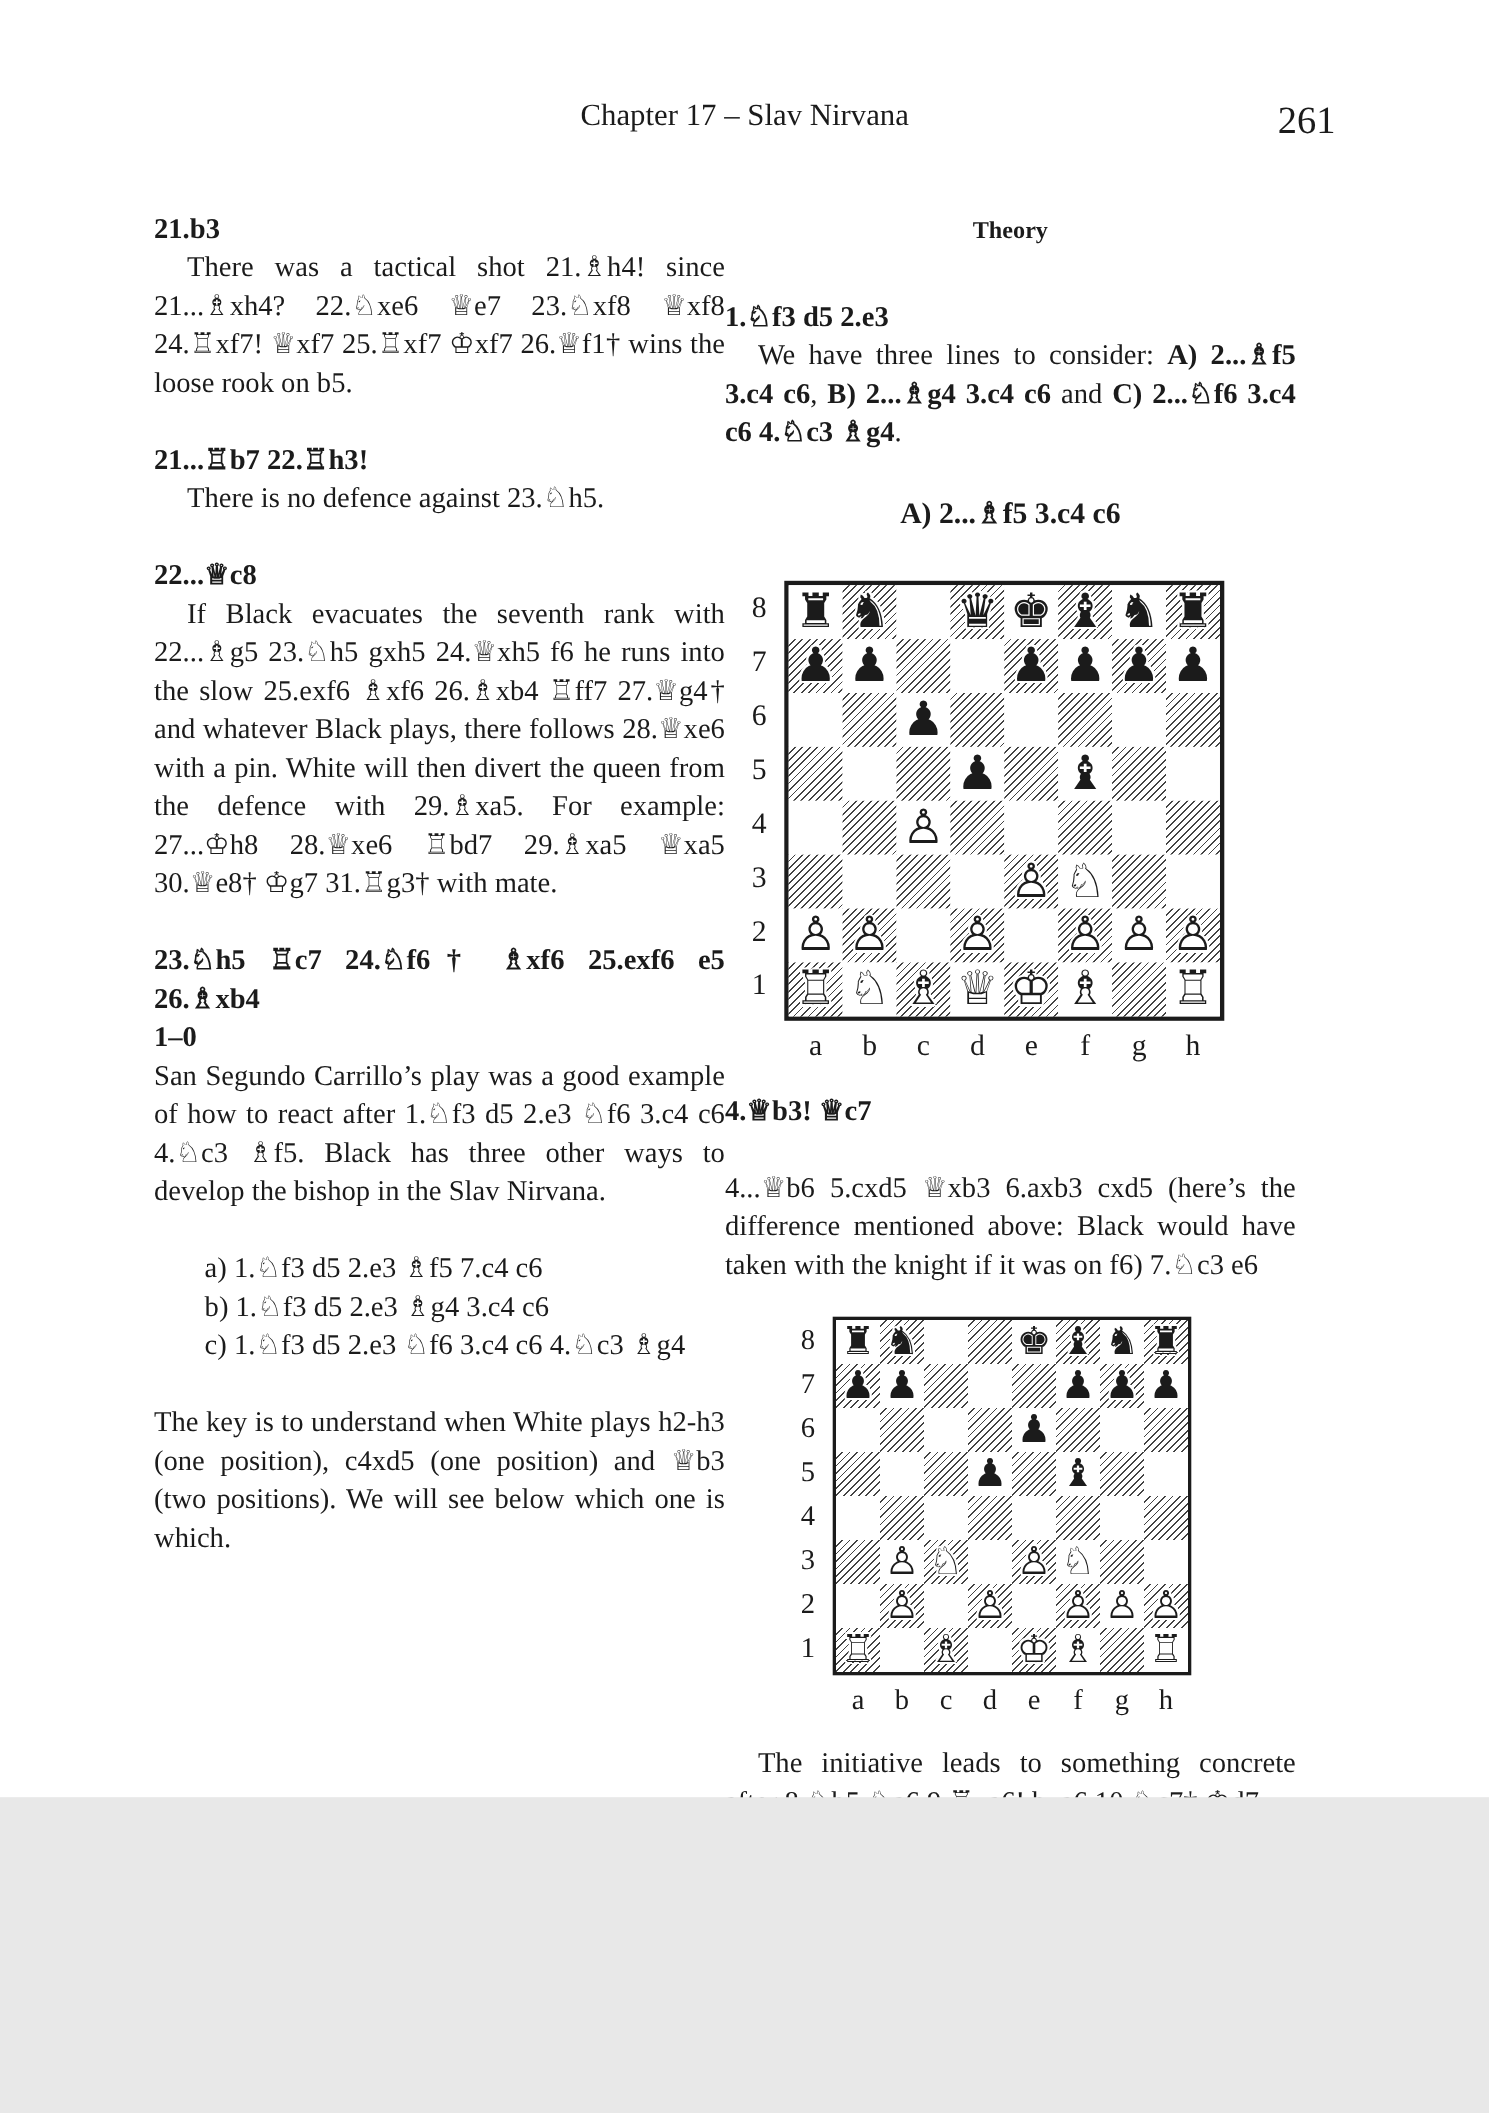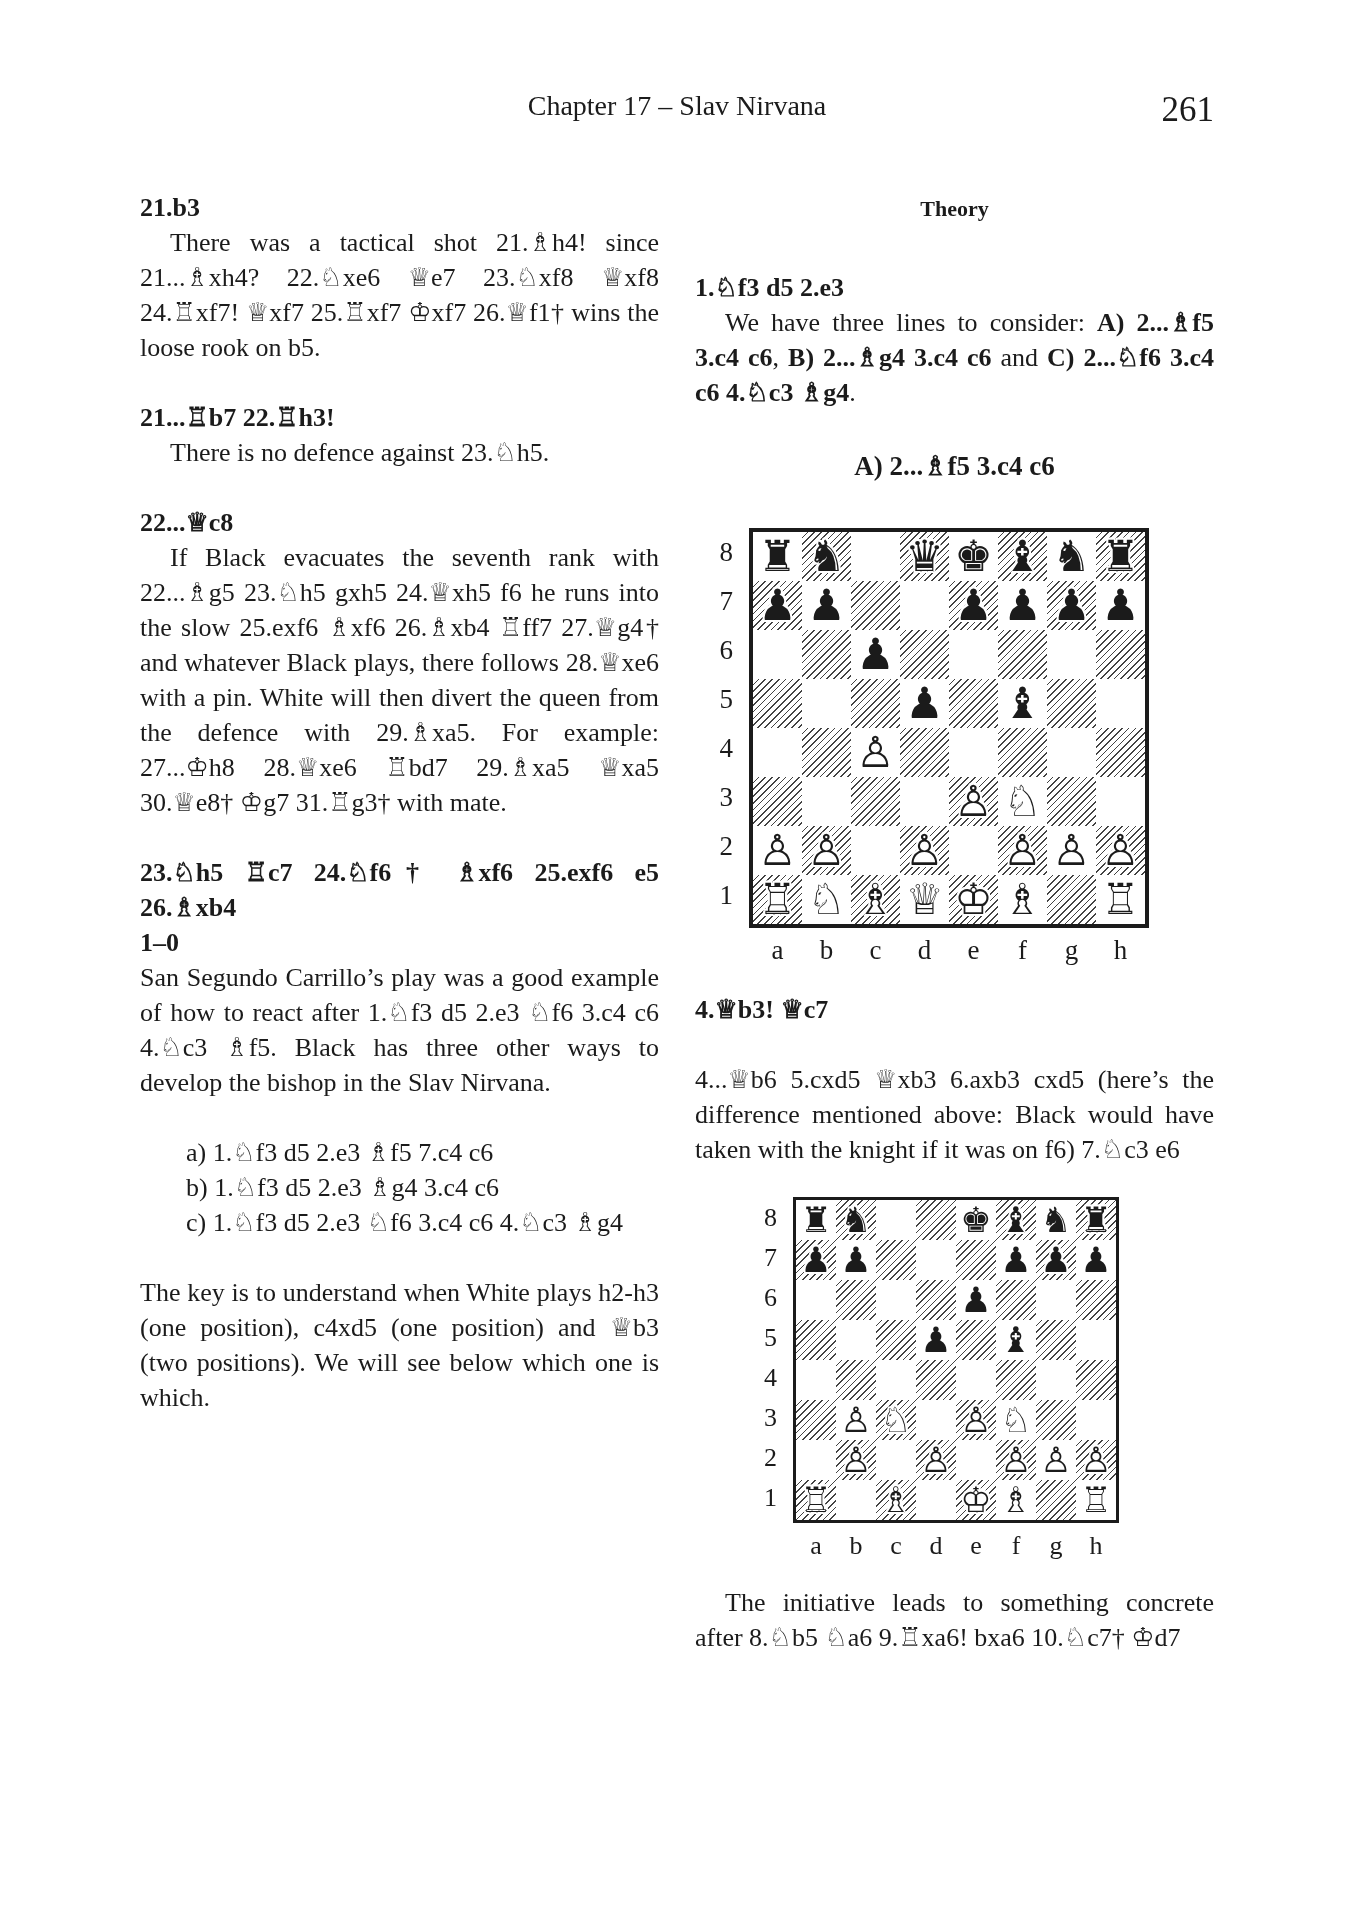--- a/index.html
+++ b/index.html
@@ -1,26 +1,26 @@
 <!DOCTYPE html>
 <html><head>
 <meta charset="utf-8">
 <style>
   html,body{margin:0;padding:0;background:#e8e8e8;}
   .page{
-    width:1354px;height:1921px;box-sizing:border-box;
+    width:1354px;height:1634px;box-sizing:border-box;
     background:#ffffff;color:#1b1b1b;
     padding:88px 140px 0 140px;
     font-family:"Liberation Serif", serif;
     overflow:hidden;margin:0 auto;position:relative;
   }
   .header{position:relative;height:42px;}
   .chapter-title{text-align:center;font-size:28px;line-height:36px;}
   .page-number{position:absolute;right:0;top:2px;font-size:35px;}
-  .cols{display:flex;gap:36px;margin-top:60px;}
+  .cols{display:flex;margin-top:60px;}
   .col{width:519px;font-size:26px;line-height:35px;text-align:justify;}
   p{margin:0;}
   .mv{font-weight:bold;}
   .mt{margin-top:35px;}
   .indent{text-indent:30px;}
   .jfull{text-align:justify;text-align-last:justify;}
   .h-center{font-weight:bold;text-align:center;font-size:22px;line-height:38px;}
   .sub-center{font-weight:bold;text-align:center;font-size:27px;line-height:36px;}
   .recap-h{margin:54px 0 46px 0;}
   .theory-h{margin:0 0 42px 0;}

